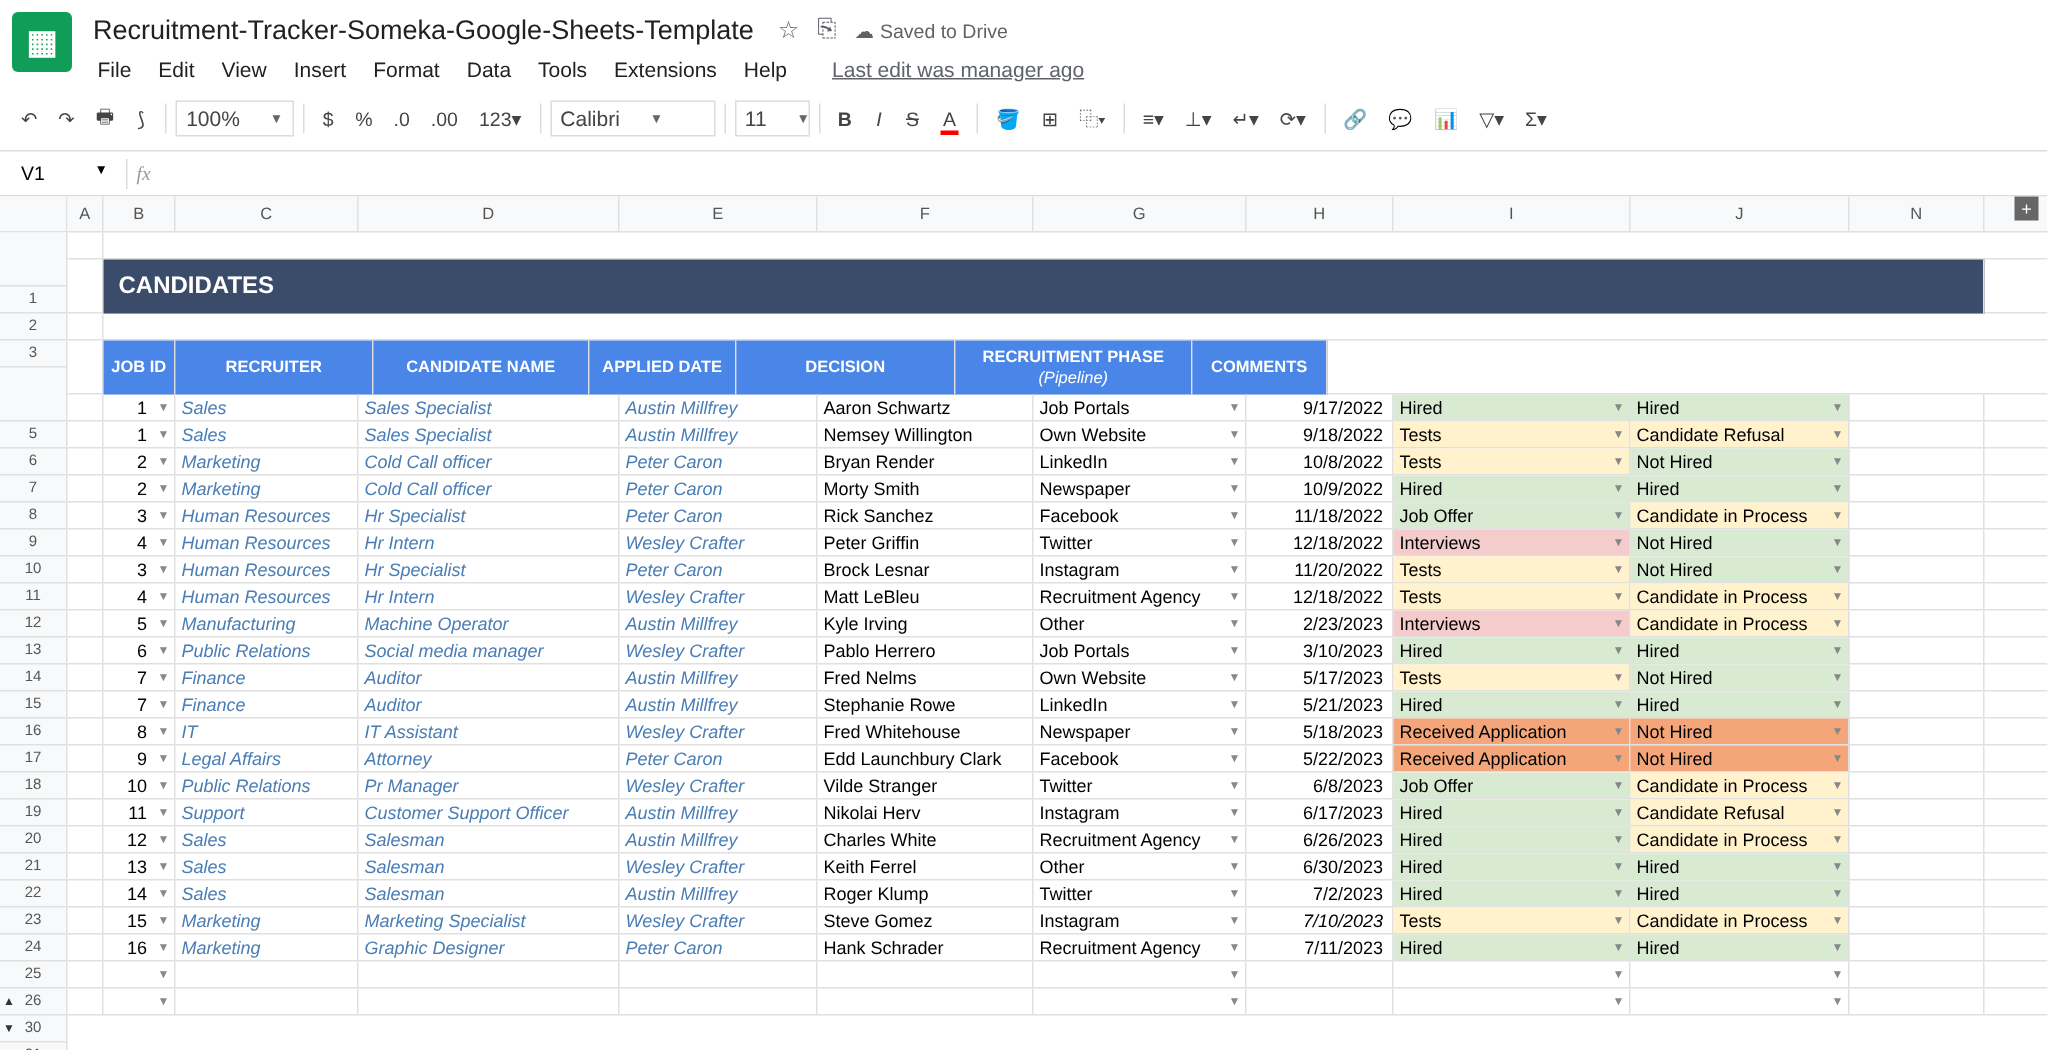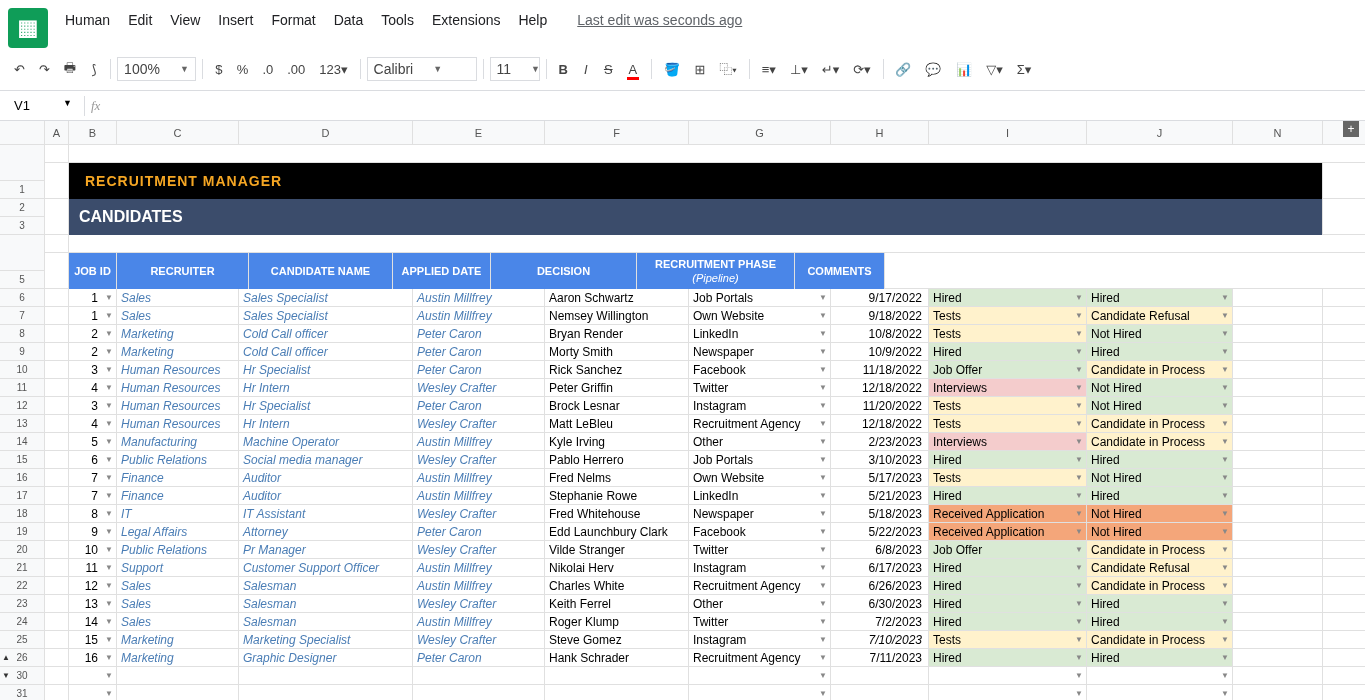--- a/index.html
+++ b/index.html
@@ -54,31 +54,42 @@
 .dec-proc{background:#fff2cc}
 .dec-nh-orange{background:#f4a67a}
 .plus-btn{position:absolute;right:6px;top:0;width:16px;height:16px;background:#666;color:#fff;font-size:12px;text-align:center;line-height:16px;cursor:pointer}
 </style>
 </head>
 <body>
 
 <div class="header">
   <div class="logo">▦</div>
   <div class="title-area">
+    <div class="title-row">
+      <span class="doc-title">Recruitment-Tracker-Someka-Google-Sheets-Template</span>
+      <span class="title-icons">
+        <span>☆</span>
+        <span>⎘</span>
+        <span class="saved">
+            <span>☁</span>
+            <span>Saved to Drive</span>
+          </span>
+      </span>
+    </div>
     <div class="menu-bar" id="menu-bar">
-      <span>Human</span>
+      <span>File</span>
         <span>Edit</span>
         <span>View</span>
         <span>Insert</span>
         <span>Format</span>
         <span>Data</span>
         <span>Tools</span>
         <span>Extensions</span>
         <span>Help</span>
-        <span class="last-edit">Last edit was seconds ago</span>
+        <span class="last-edit">Last edit was manager ago</span>
     </div>
   </div>
 </div>
 
 <div class="toolbar">
   <span class="tb-btn">↶</span>
   <span class="tb-btn">↷</span>
   <span class="tb-btn">🖶</span>
   <span class="tb-btn">⟆</span>
   <span class="tb-sep"></span>
@@ -185,24 +196,20 @@
           <div class="col-hdr" style="width: 90px;">N</div>
         </div>
       <div class="plus-btn">+</div>
     </div>
     <div id="sheet-body">
         <div class="sheet-row">
           <div class="cell " style="width: 24px;"></div>
         </div>
         <div class="sheet-row big">
           <div class="cell " style="width: 24px;"></div>
-          <div class="cell title-cell1" style="width: 1254px;">RECRUITMENT MANAGER</div>
-        </div>
-        <div class="sheet-row big">
-          <div class="cell " style="width: 24px;"></div>
           <div class="cell title-cell2" style="width: 1254px;">CANDIDATES</div>
         </div>
         <div class="sheet-row">
           <div class="cell " style="width: 24px;"></div>
         </div>
         <div class="sheet-row big">
           <div class="cell " style="width: 24px;"></div>
           <div class="cell hdr-cell" style="width: 48px;">JOB ID</div>
           <div class="cell hdr-cell" style="width: 132px; text-align: right;">RECRUITER</div>
           <div class="cell hdr-cell" style="width: 144px;">CANDIDATE NAME</div>

